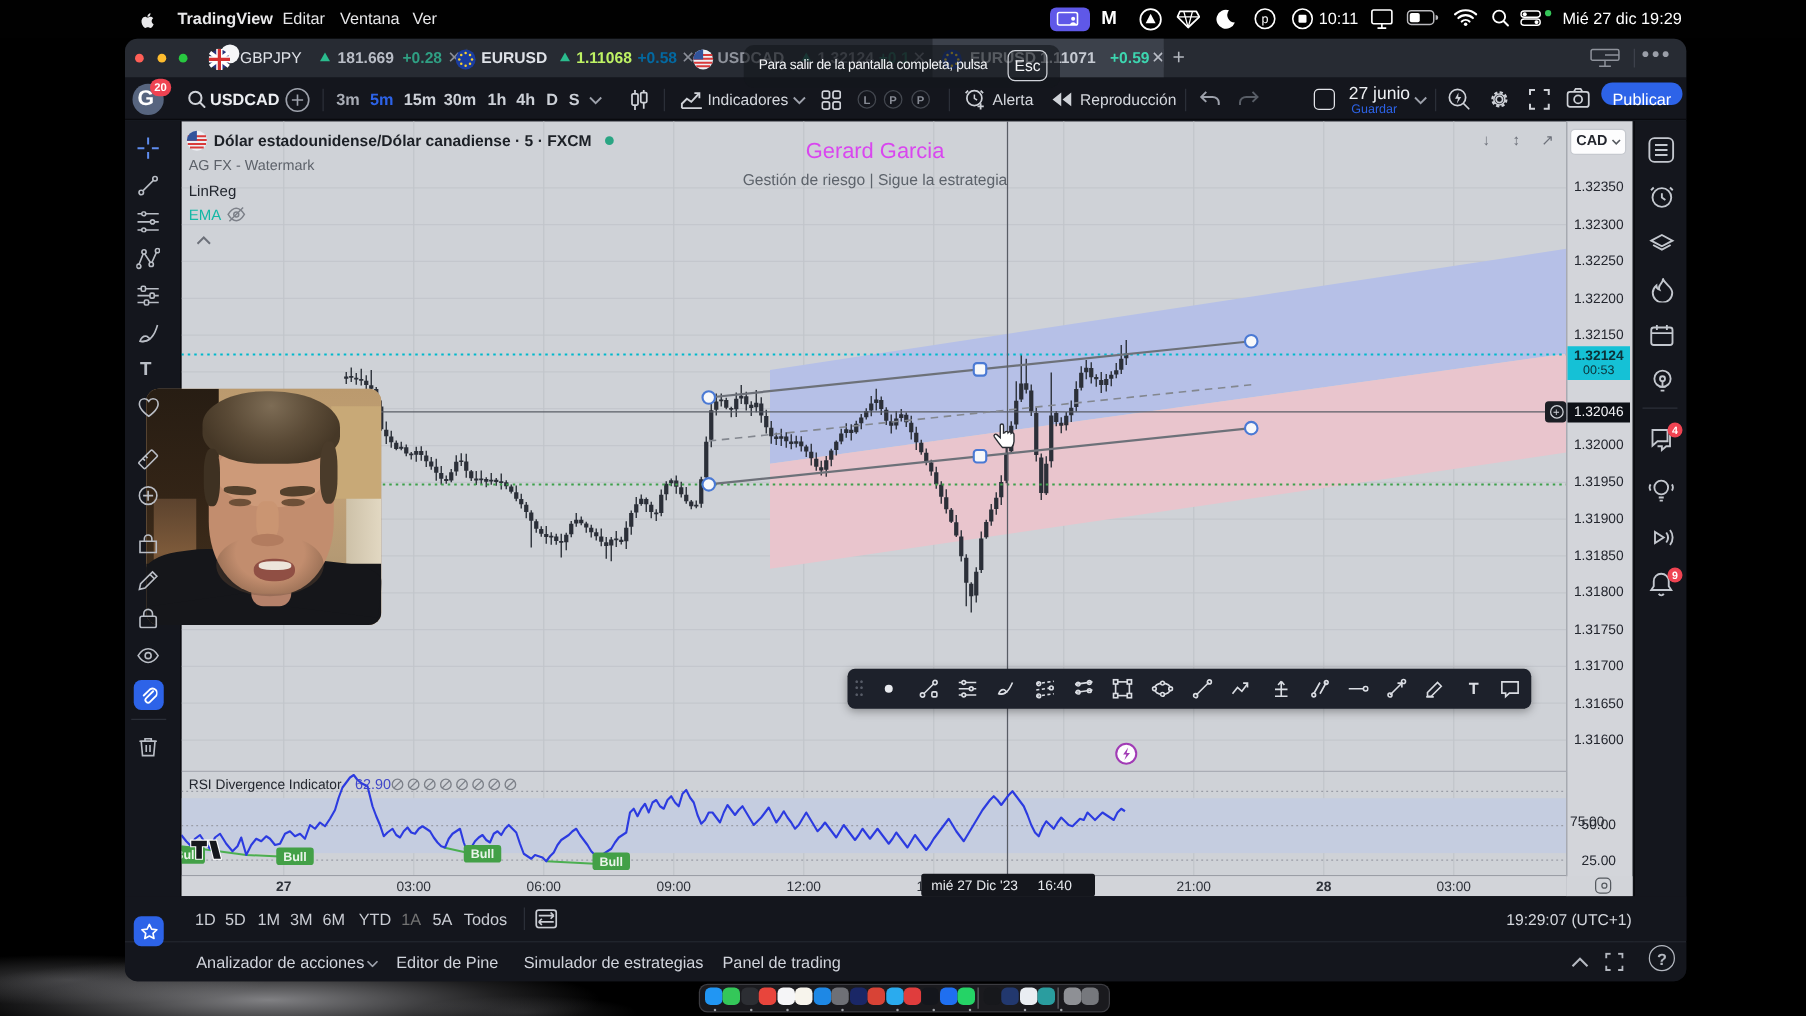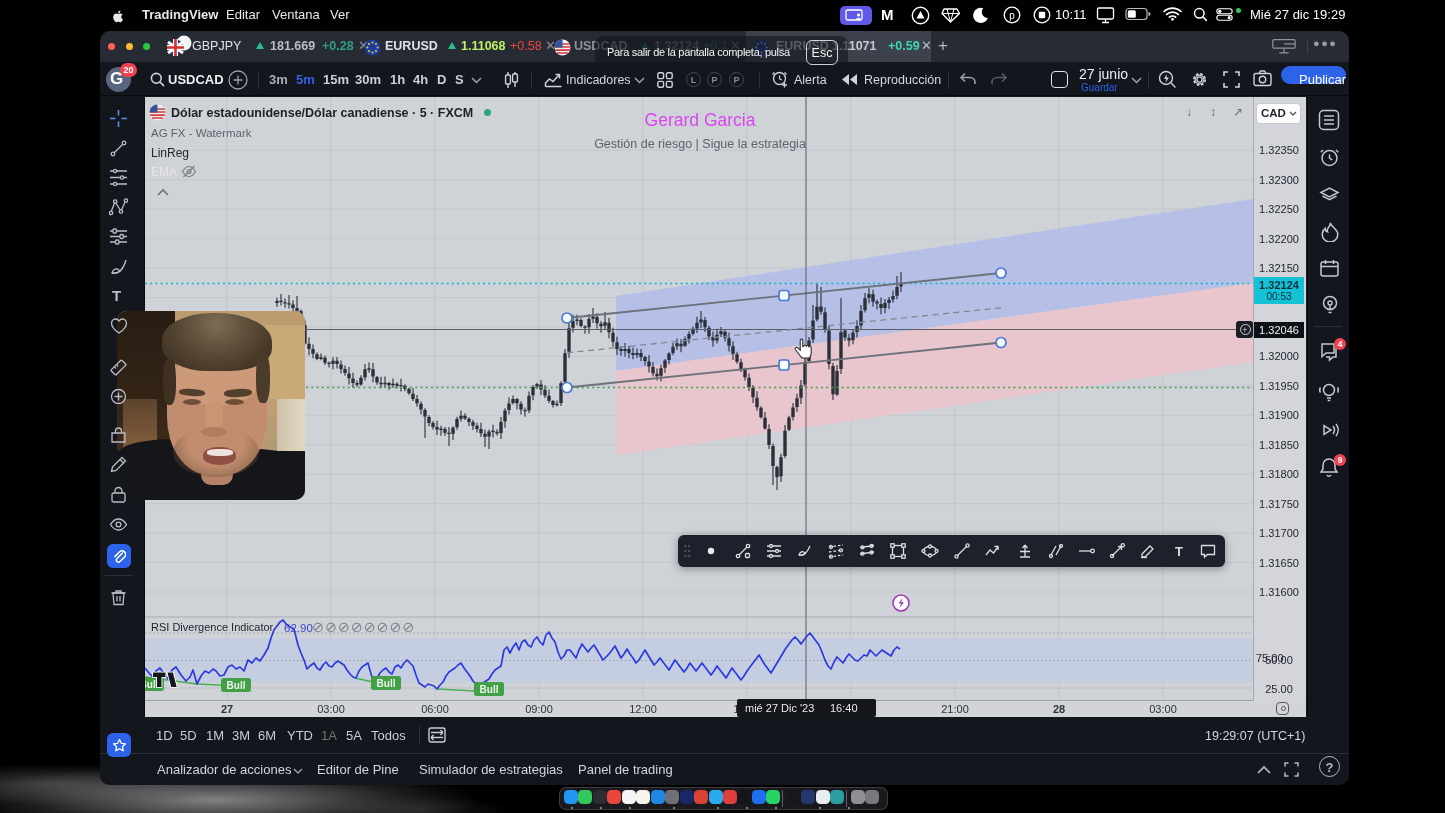--- a/index.html
+++ b/index.html
@@ -100,21 +100,21 @@
       <circle cx="13.6" cy="8.5" r="1"></circle>
       <circle cx="5" cy="5" r="1"></circle>
       <circle cx="12" cy="5" r="1"></circle>
       <circle cx="5" cy="12" r="1"></circle>
       <circle cx="12" cy="12" r="1"></circle>
     </g>
   </svg>
 <div class="ab" style="left:385px;top:39px;color:#dfe2e8;font-size:12.5px;font-weight:bold">EURUSD</div>
 <div class="ab" style="left:448px;top:42px;width:0;height:0;border-left:4.5px solid transparent;border-right:4.5px solid transparent;border-bottom:7px solid #2bbc8e"></div>
 <div class="ab" style="left:461px;top:39px;color:#bef264;font-size:12.5px;font-weight:bold">1.11068</div>
-<div class="ab" style="left:510px;top:39px;color:#ef4444;font-size:12.5px;font-weight:normal">+0.58</div>
+<div class="ab" style="left:510px;top:39px;color:#0369a1;font-size:12.5px;font-weight:bold">+0.58</div>
 <div class="ab" style="left:545px;top:38px;color:#8a8e98;font-size:13px">✕</div>
 <svg class="ab" style="left:554px;top:39px" width="17" height="17" viewBox="0 0 17 17">
 <circle cx="8.5" cy="8.5" r="8" fill="#eceff4"></circle>
 <path d="M1.2 5h14.6M.6 8h15.8M1.2 11.2h14.6M3 14h11" stroke="#d93a3a" stroke-width="1.7"></path>
 <path d="M8.5.5a8 8 0 0 0-8 8h8z" fill="#32549c"></path>
   </svg>
 <div class="ab" style="left:574px;top:39px;color:#8f939c;font-size:12.5px;font-weight:bold">USDCAD</div>
 <div class="ab" style="left:641px;top:42px;width:0;height:0;border-left:4.5px solid transparent;border-right:4.5px solid transparent;border-bottom:7px solid #23695c"></div>
 <div class="ab" style="left:654px;top:39px;color:#6f737d;font-size:12.5px;font-weight:bold">1.32124</div>
 <div class="ab" style="left:703px;top:39px;color:#265f52;font-size:12.5px;font-weight:bold">+0.1</div>
@@ -233,21 +233,21 @@
 <circle cx="9.5" cy="9.5" r="4.4" stroke="#cfd2d8" stroke-width="1.2" fill="none"></circle>
   </svg>
 <svg class="ab" style="left:1223px;top:71px" width="17" height="17" viewBox="0 0 17 17">
 <path d="M1 5V1h4M12 1h4v4M16 12v4h-4M5 16H1v-4" stroke="#cfd2d8" stroke-width="1.6" fill="none"></path>
   </svg>
 <svg class="ab" style="left:1253px;top:70px" width="19" height="17" viewBox="0 0 19 17">
 <rect x="1" y="3.5" width="17" height="12" rx="2" stroke="#cfd2d8" stroke-width="1.4" fill="none"></rect>
 <path d="M6 3.5 7.5 1h4L13 3.5" stroke="#cfd2d8" stroke-width="1.4" fill="none"></path>
 <circle cx="9.5" cy="9.5" r="3.2" stroke="#cfd2d8" stroke-width="1.4" fill="none"></circle>
   </svg>
-<div class="ab" style="left:1281px;top:66px;width:65px;height:18px;background:#2d63e8;border-radius:14px;color:#fff;font-size:13px;text-align:right;line-height:27px">Publicar</div>
+<div class="ab" style="left:1281px;top:66px;width:65px;height:18px;background:#2d63e8;border-radius:14px;color:#fff;font-size:13px;text-align:center;line-height:27px">Publicar</div>
 <svg class="ab" style="left:145px;top:97px" width="1108" height="620" viewBox="145 97 1108 620">
     <rect x="145" y="97" width="1108" height="620" fill="#cfd2d7"></rect>
     <line x1="145" y1="150.2" x2="1253" y2="150.2" stroke="#c4c7cd" stroke-width="1"></line>
     <line x1="145" y1="179.7" x2="1253" y2="179.7" stroke="#c4c7cd" stroke-width="1"></line>
     <line x1="145" y1="209.1" x2="1253" y2="209.1" stroke="#c4c7cd" stroke-width="1"></line>
     <line x1="145" y1="238.6" x2="1253" y2="238.6" stroke="#c4c7cd" stroke-width="1"></line>
     <line x1="145" y1="268.0" x2="1253" y2="268.0" stroke="#c4c7cd" stroke-width="1"></line>
     <line x1="145" y1="297.5" x2="1253" y2="297.5" stroke="#c4c7cd" stroke-width="1"></line>
     <line x1="145" y1="326.9" x2="1253" y2="326.9" stroke="#c4c7cd" stroke-width="1"></line>
     <line x1="145" y1="356.4" x2="1253" y2="356.4" stroke="#c4c7cd" stroke-width="1"></line>
@@ -347,21 +347,21 @@
   </svg>
 <svg class="ab" style="left:149px;top:104px" width="17" height="17" viewBox="0 0 17 17">
 <circle cx="8.5" cy="8.5" r="8" fill="#eceff4"></circle>
 <path d="M1.2 5h14.6M.6 8h15.8M1.2 11.2h14.6M3 14h11" stroke="#d93a3a" stroke-width="1.7"></path>
 <path d="M8.5.5a8 8 0 0 0-8 8h8z" fill="#32549c"></path>
   </svg>
 <div class="ab" style="left:171px;top:106px;color:#1c2026;font-size:12.5px;font-weight:bold">Dólar estadounidense/Dólar canadiense · 5 · FXCM</div>
 <div class="ab" style="left:484px;top:109px;width:7px;height:7px;border-radius:50%;background:#2aa583"></div>
 <div class="ab" style="left:151px;top:127px;color:#5d626a;font-size:11.5px">AG FX - Watermark</div>
 <div class="ab" style="left:151px;top:146px;color:#22262e;font-size:12px">LinReg</div>
-<div class="ab" style="left:151px;top:165px;color:#e5e5e5;font-size:12px">EMA</div>
+<div class="ab" style="left:151px;top:165px;color:#14b8a6;font-size:12px">EMA</div>
 <svg class="ab" style="left:181px;top:165px" width="16" height="13" viewBox="0 0 16 13">
 <path d="M1.5 6.5c2-3.3 4.3-5 6.5-5s4.5 1.7 6.5 5c-2 3.3-4.3 5-6.5 5s-4.5-1.7-6.5-5z" stroke="#7d8189" stroke-width="1.2" fill="none"></path>
 <circle cx="8" cy="6.5" r="2" stroke="#7d8189" stroke-width="1.2" fill="none"></circle>
 <path d="M2.5 12 13.5 1" stroke="#7d8189" stroke-width="1.2"></path>
   </svg>
 <svg class="ab" style="left:157px;top:188px" width="12" height="8" viewBox="0 0 12 8">
     <path d="M1 7l5-5 5 5" stroke="#6d717a" stroke-width="1.6" fill="none"></path>
   </svg>
 <div class="ab" style="left:545px;top:110px;width:310px;text-align:center;color:#d946ef;font-size:17.5px">Gerard Garcia</div>
 <div class="ab" style="left:545px;top:137px;width:310px;text-align:center;color:#5d636b;font-size:12.5px">Gestión de riesgo | Sigue la estrategia</div>

